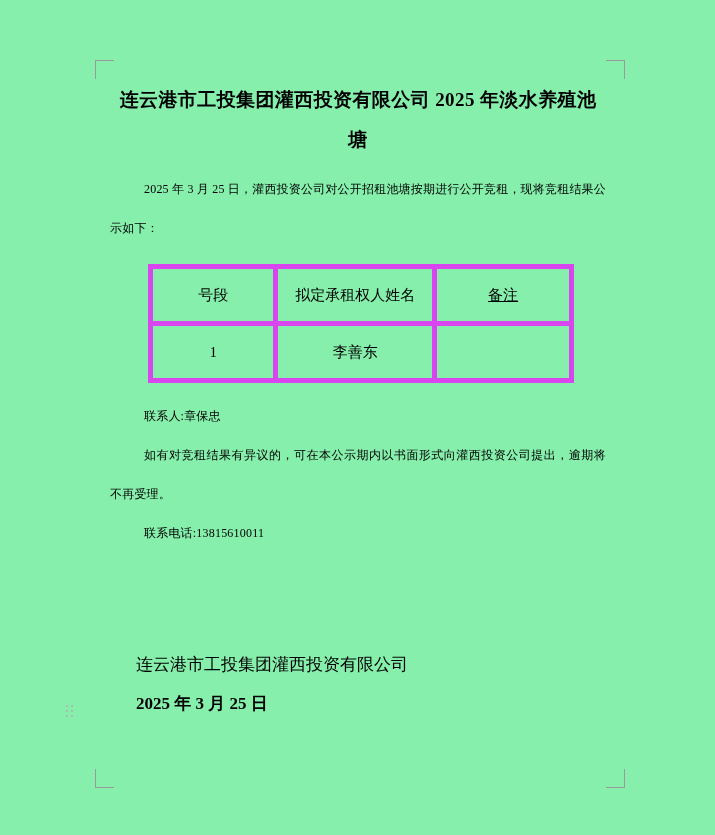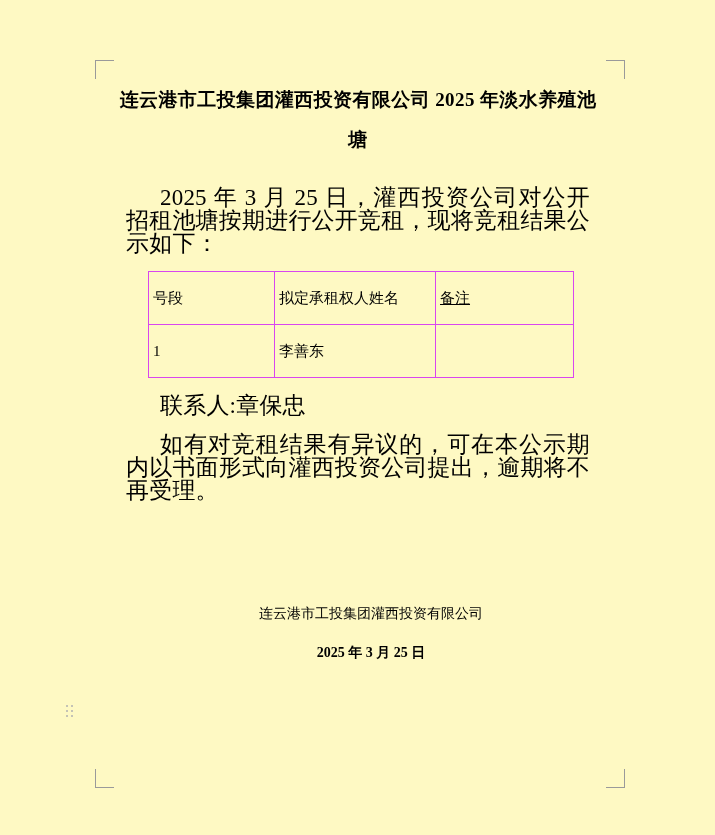--- a/index.html
+++ b/index.html
@@ -14,21 +14,21 @@
     color: #000000;
     position: relative;
     overflow: hidden;
   }
   .page {
     position: absolute;
     left: 0;
     top: 0;
     width: 715px;
     height: 835px;
-    background: #fef9c3;
+    background: #86efac;
   }
   
   .crop {
     position: absolute;
     border-color: #9a9a9a;
     border-style: solid;
     width: 18px;
     height: 18px;
   }
   .crop.tl { left: 95px;  top: 60px;  border-width: 1px 0 0 1px; }
@@ -48,57 +48,57 @@
     font-size: 19px;
     font-weight: bold;
     line-height: 40px;
     letter-spacing: 0.4px;
   }
   .doc-title .line2 {
     display: block;
   }
 
   p.para {
-    font-size: 23px;
-    line-height: 23px;
-    margin: 16px;
+    font-size: 12px;
+    line-height: 39px;
+    margin: 0;
     text-align: justify;
     text-justify: inter-ideograph;
     letter-spacing: 0.2px;
   }
   p.indent { text-indent: 34px; }
   p.indent2 { text-indent: 34px; }
 
   .spacer-sm { height: 10px; }
 
   .table-wrap {
     margin: 16px 0 14px 38px;
     width: 426px;
   }
   table.bid-table {
     border-collapse: collapse;
     width: 426px;
     font-size: 15px;
   }
   table.bid-table td, table.bid-table th {
-    border: 1px solid #d946ef;
+    border: 5px solid #d946ef;
     height: 36px;
-    text-align: left;
+    text-align: center;
     vertical-align: middle;
     font-weight: normal;
     padding: 8px 4px;
   }
   table.bid-table .col-a { width: 125px; }
   table.bid-table .col-b { width: 163px; }
   table.bid-table .col-c { width: 138px; text-decoration: underline; }
 
   .sign-block {
     margin-top: 92px;
-    text-align: center;
-    font-size: 14px;
+    text-align: left;
+    font-size: 17px;
     line-height: 39px;
   }
   .sign-block .org { padding-left: 26px; }
   .sign-block .date { padding-left: 26px; font-weight: bold; }
 
   .contact-line { padding-left: 34px; }
 
   
   .dots {
     position: absolute;
@@ -156,20 +156,21 @@
           </tr>
         </tbody>
       </table>
     </div>
 
 
     <p class="para contact-line">联系人:章保忠</p>
 
     <p class="para indent2">如有对竞租结果有异议的，可在本公示期内以书面形式向灌西投资公司提出，逾期将不再受理。</p>
 
+    <p class="para contact-line">联系电话:13815610011</p>
 
     <div class="sign-block">
       <div class="org">连云港市工投集团灌西投资有限公司</div>
       <div class="date">2025 年 3 月 25 日</div>
     </div>
 
   </div>
 
   <div class="dots">
     <i></i>

